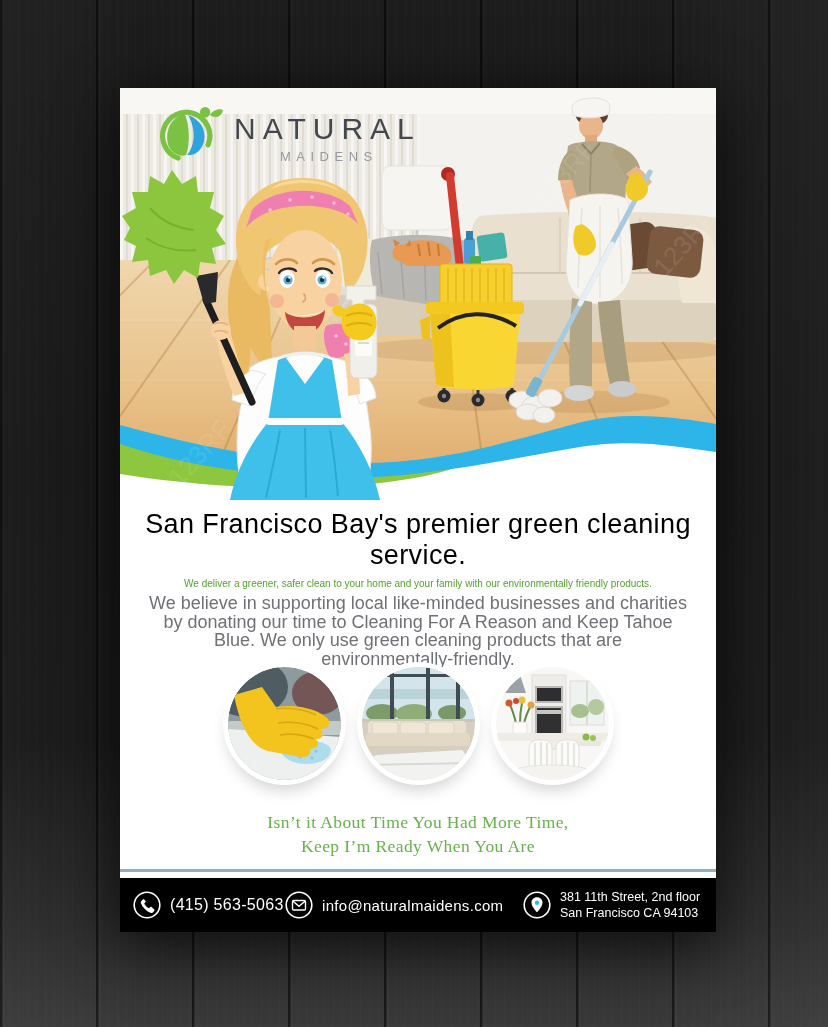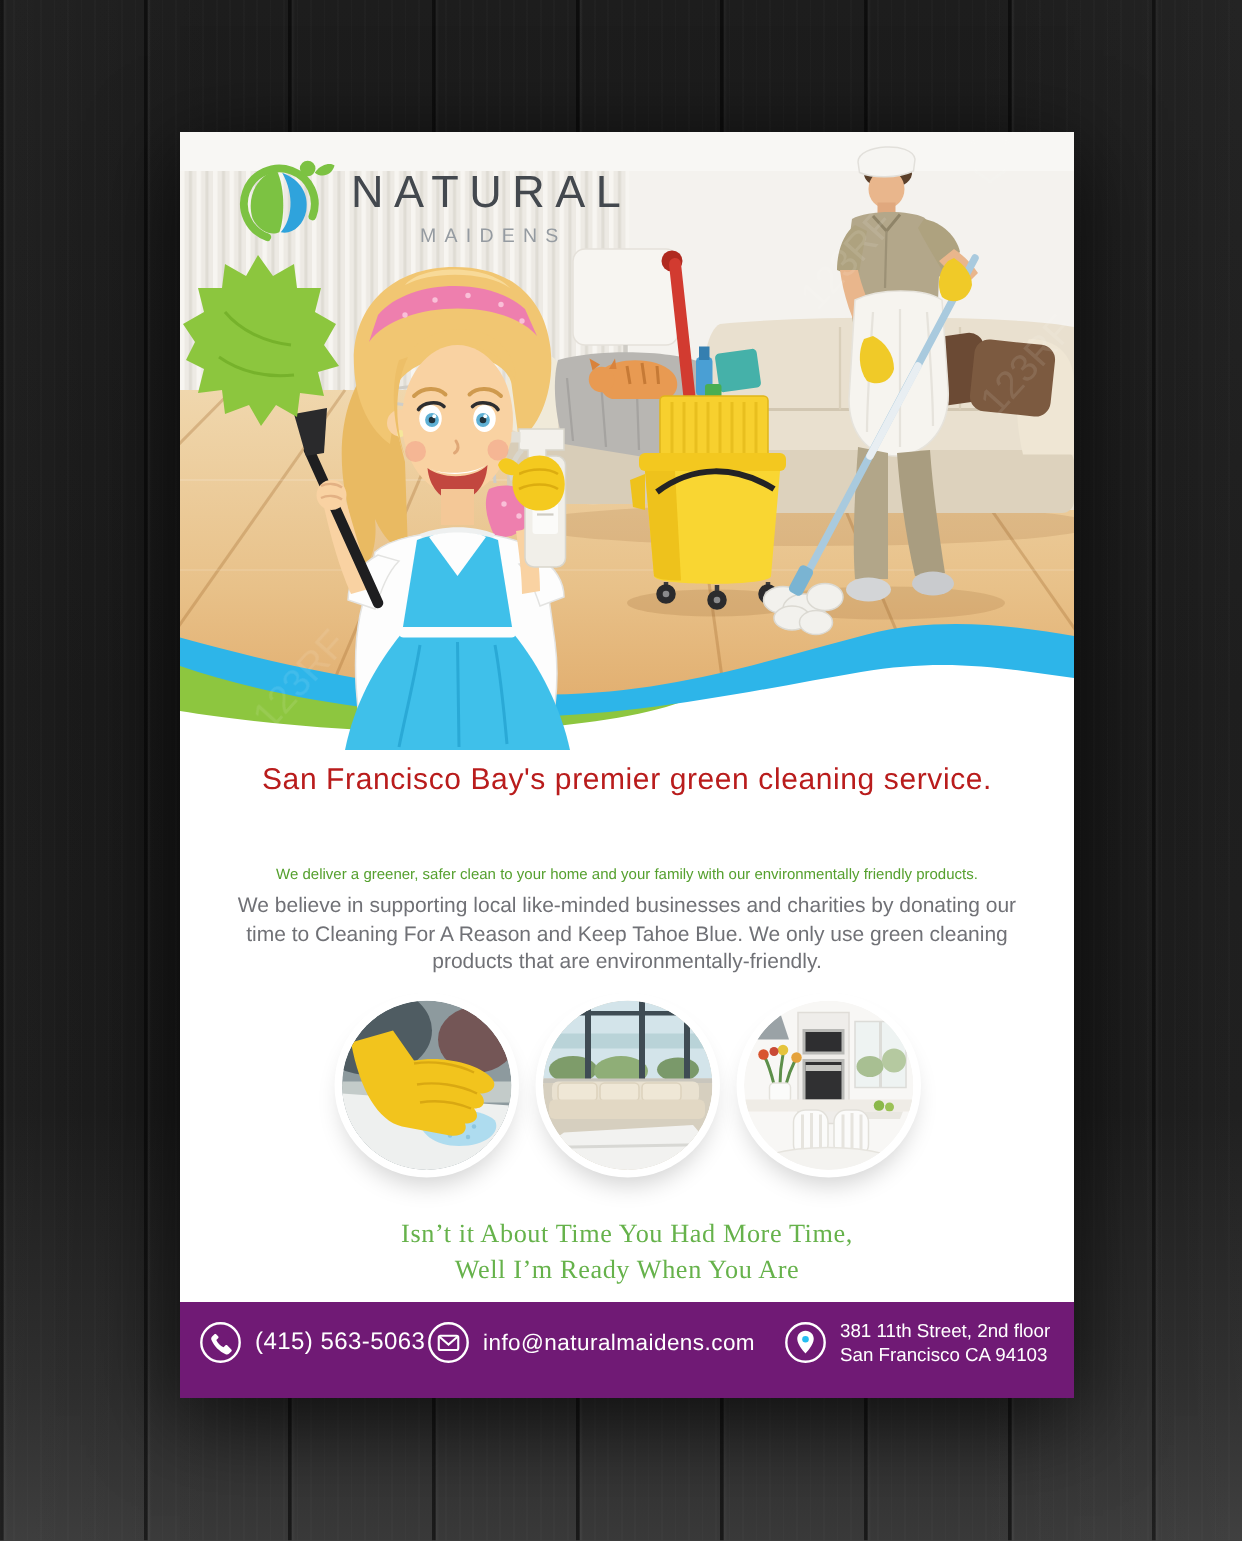--- a/index.html
+++ b/index.html
@@ -20,38 +20,38 @@
   .hero { position:absolute; top:0; left:0; width:596px; height:412px; }
   .hero svg { display:block; }
 
   .logo { position:absolute; top:12px; left:36px; display:flex; align-items:flex-start; }
   .logo-mark { width:68px; height:68px; }
   .logo-text { margin-left:10px; margin-top:12px; }
   .logo-name { font-size:30px; letter-spacing:7px; color:#43484e; font-weight:400; }
   .logo-subname { font-size:13px; letter-spacing:5.5px; color:#959ba1; margin-top:3px; margin-left:2px;padding-left:44px; }
 
   .headline { position:absolute; top:421px; left:0; width:100%; text-align:center;
-    font-size:20px; color:#b91c1c; letter-spacing:0.4px; }
+    font-size:27px; color:#000000; letter-spacing:0.4px; }
   .subhead { position:absolute; top:485px; left:38px; width:520px; text-align:center;
     font-size:10px; line-height:21px; color:#55a02e; }
   .bodytext { position:absolute; top:506px; left:28px; width:540px; text-align:center;
-    font-size:14px; line-height:18.5px; color:#707176; }
+    font-size:18px; line-height:18.5px; color:#707176; }
 
   .gallery { position:absolute; top:579px; left:0; width:100%;
     display:flex; justify-content:center; gap:21px; }
   .photo-circle { width:113px; height:113px; border-radius:50%; background:#fff;
     box-shadow:0 0 0 5px #ffffff, 0 10px 16px rgba(0,0,0,0.18); }
   .photo-circle svg { display:block; border-radius:50%; }
 
   .tagline { position:absolute; top:722px; left:0; width:100%; text-align:center;
     font-size:17.5px; line-height:24px; color:#66b24b; letter-spacing:0.4px;font-family:Liberation Serif, serif; }
 
   .divider { position:absolute; left:0; bottom:60px; width:100%; height:3px; background:#8fb0c4; }
 
-  .footer { position:absolute; left:0; bottom:0; width:100%; height:64px; background:#701a75; color:#ffffff; }
+  .footer { position:absolute; left:0; bottom:0; width:100%; height:54px; background:#000000; color:#ffffff; }
   .fgroup { position:absolute; top:0; height:54px; display:flex; align-items:center; }
   .fg-phone { left:12px; }
   .fg-email { left:164px; }
   .fg-address { left:402px; }
   .ficon { width:30px; height:30px; flex:0 0 auto; }
   .ftext { margin-left:8px; font-size:16px; letter-spacing:0.3px; white-space:nowrap; }
   .fg-email .ftext { font-size:15px; }
   .faddr { margin-left:8px; font-size:12.5px; line-height:16px; white-space:nowrap; }
 </style>
 </head>
@@ -416,21 +416,21 @@
                 <line x1="78" y1="76" x2="78" y2="102"></line>
             </g>
             <ellipse cx="56" cy="112" rx="52" ry="14" fill="#f4f3f0" stroke="#e6e4de"></ellipse>
           </g>
         </svg>
       </div>
     </div>
 
     <div class="tagline">
       <div>Isn’t it About Time You Had More Time,</div>
-      <div>Well I’m Ready When You Are</div>
+      <div>Keep I’m Ready When You Are</div>
     </div>
 
     <div class="divider"></div>
 
     <div class="footer">
       <div class="fgroup fg-phone">
         <svg class="ficon" viewBox="0 0 30 30">
           <circle cx="15" cy="15" r="12.8" fill="none" stroke="#ffffff" stroke-width="1.6"></circle>
           <path d="M10.8,8.2 l2.6,2.6 c0.4,0.4 0.4,1 0,1.4 l-1.2,1.2 c1,2.2 2.6,3.8 4.8,4.8 l1.2,-1.2 c0.4,-0.4 1,-0.4 1.4,0 l2.6,2.6 c0.4,0.4 0.4,1 0,1.4 l-1.4,1.4 c-0.6,0.6 -1.6,0.8 -2.4,0.4 c-4.2,-1.8 -7.6,-5.2 -9.4,-9.4 c-0.4,-0.8 -0.2,-1.8 0.4,-2.4 l1.4,-1.4 c0.4,-0.4 1,-0.4 1.4,0 Z" fill="#ffffff"></path>
         </svg>

